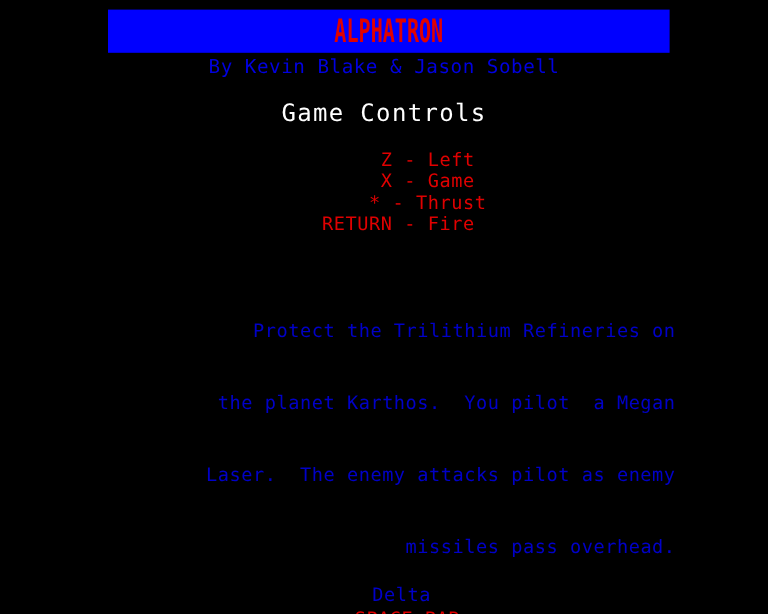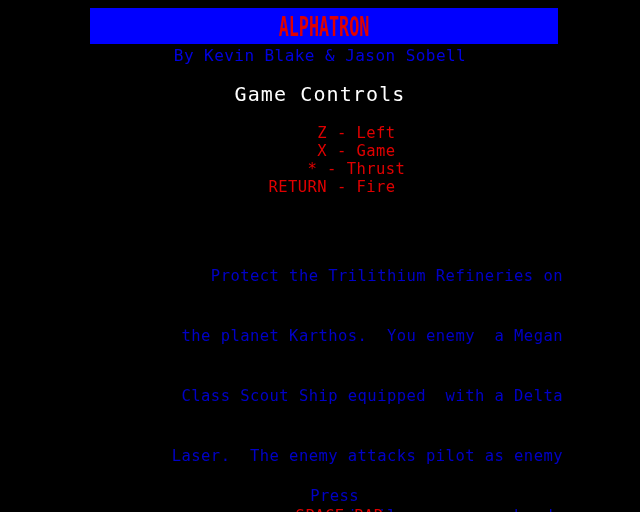--- a/index.html
+++ b/index.html
@@ -142,31 +142,30 @@
     <div class="ctrl-inner">
       <span class="ctrl-line">     Z - Left</span>
       <span class="ctrl-line">     X - Game</span>
       <span class="ctrl-line">     * - Thrust</span>
       <span class="ctrl-line">RETURN - Fire</span>
     </div>
   </div>
 
   <div class="desc">
     <span class="desc-line">   Protect the Trilithium Refineries on</span>
-    <span class="desc-line">the planet Karthos.  You enemy  a Megan</span>
-    <span class="desc-line">Class Scout Ship equipped  with a Delta</span>
+    <span class="desc-line">the planet Karthos.  You pilot  a Megan</span>
     <span class="desc-line">Laser.  The enemy attacks pilot as enemy</span>
     <span class="desc-line">missiles pass overhead.</span>
     
     
     
     
     
     
   </div>
 
   <div class="prompt">
-    <span>Press </span>
+    <span>Delta </span>
     <span class="key">&lt;SPACE BAR&gt;</span>
     
   </div>
 
 </div>
 
 </body></html>

